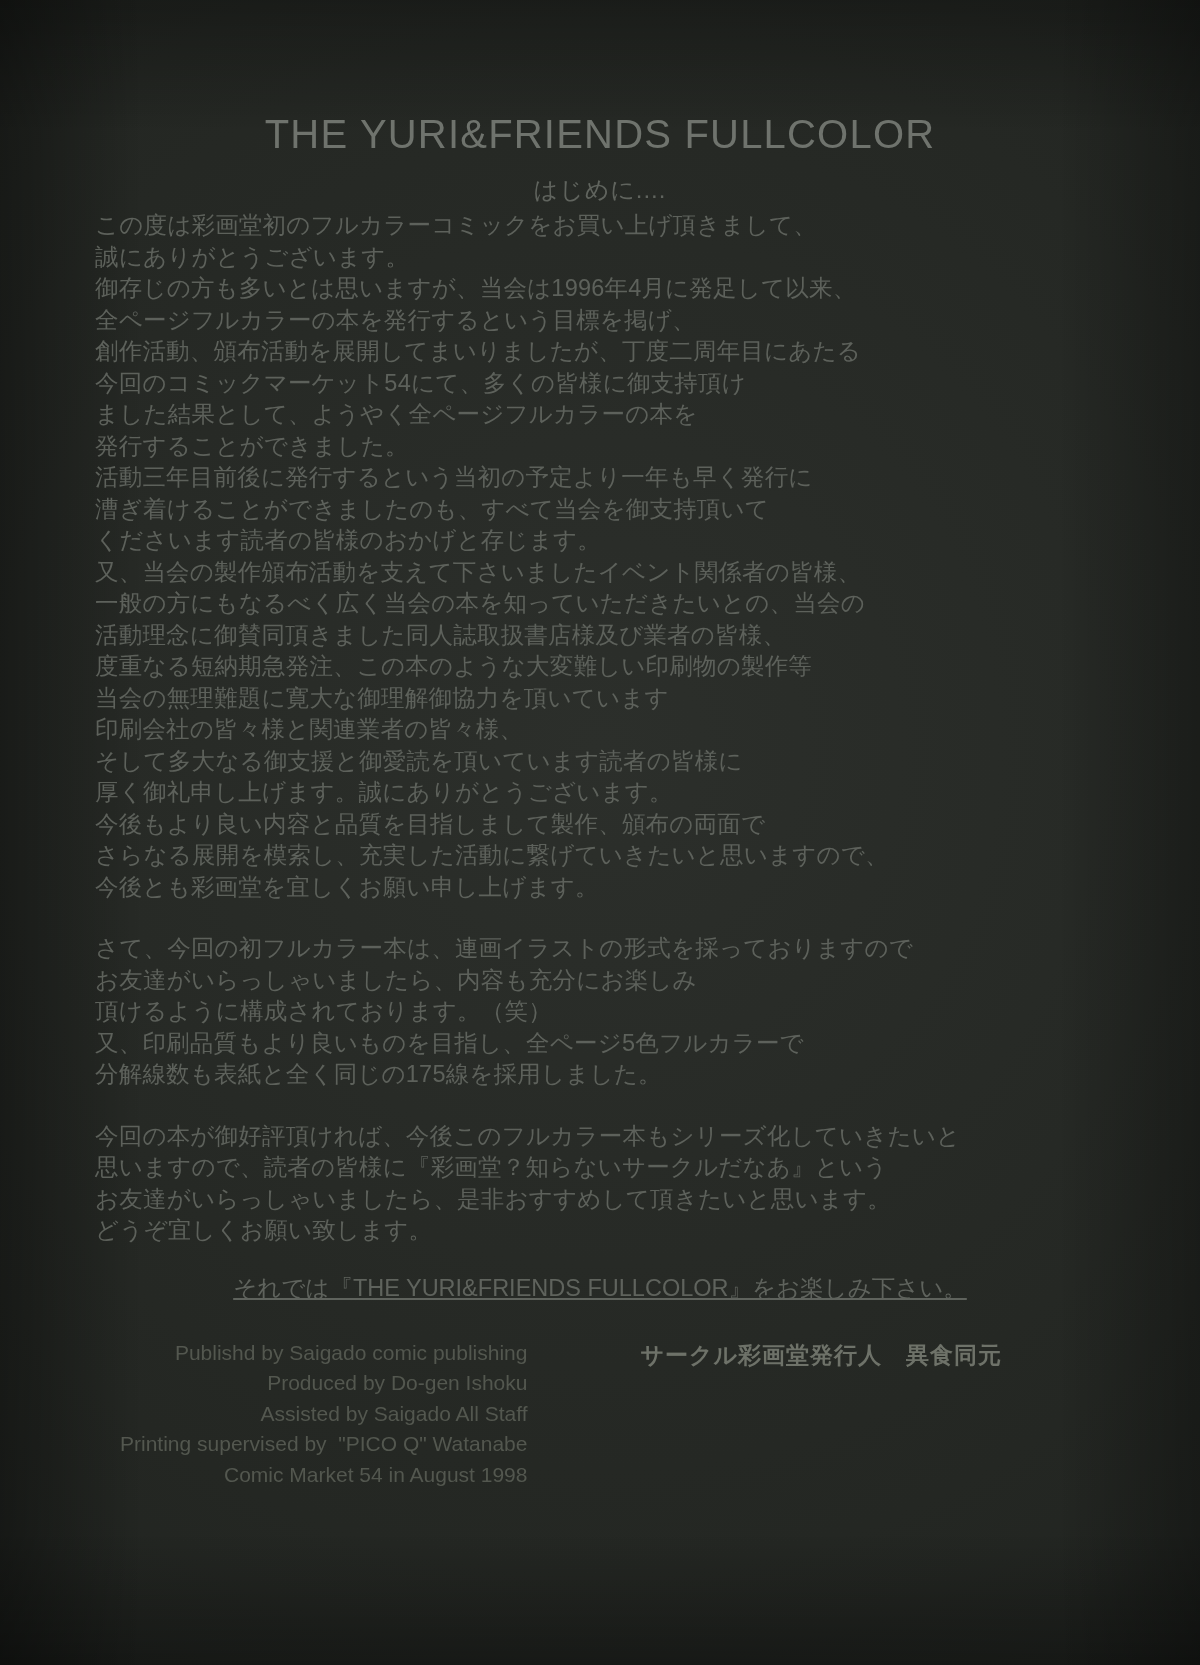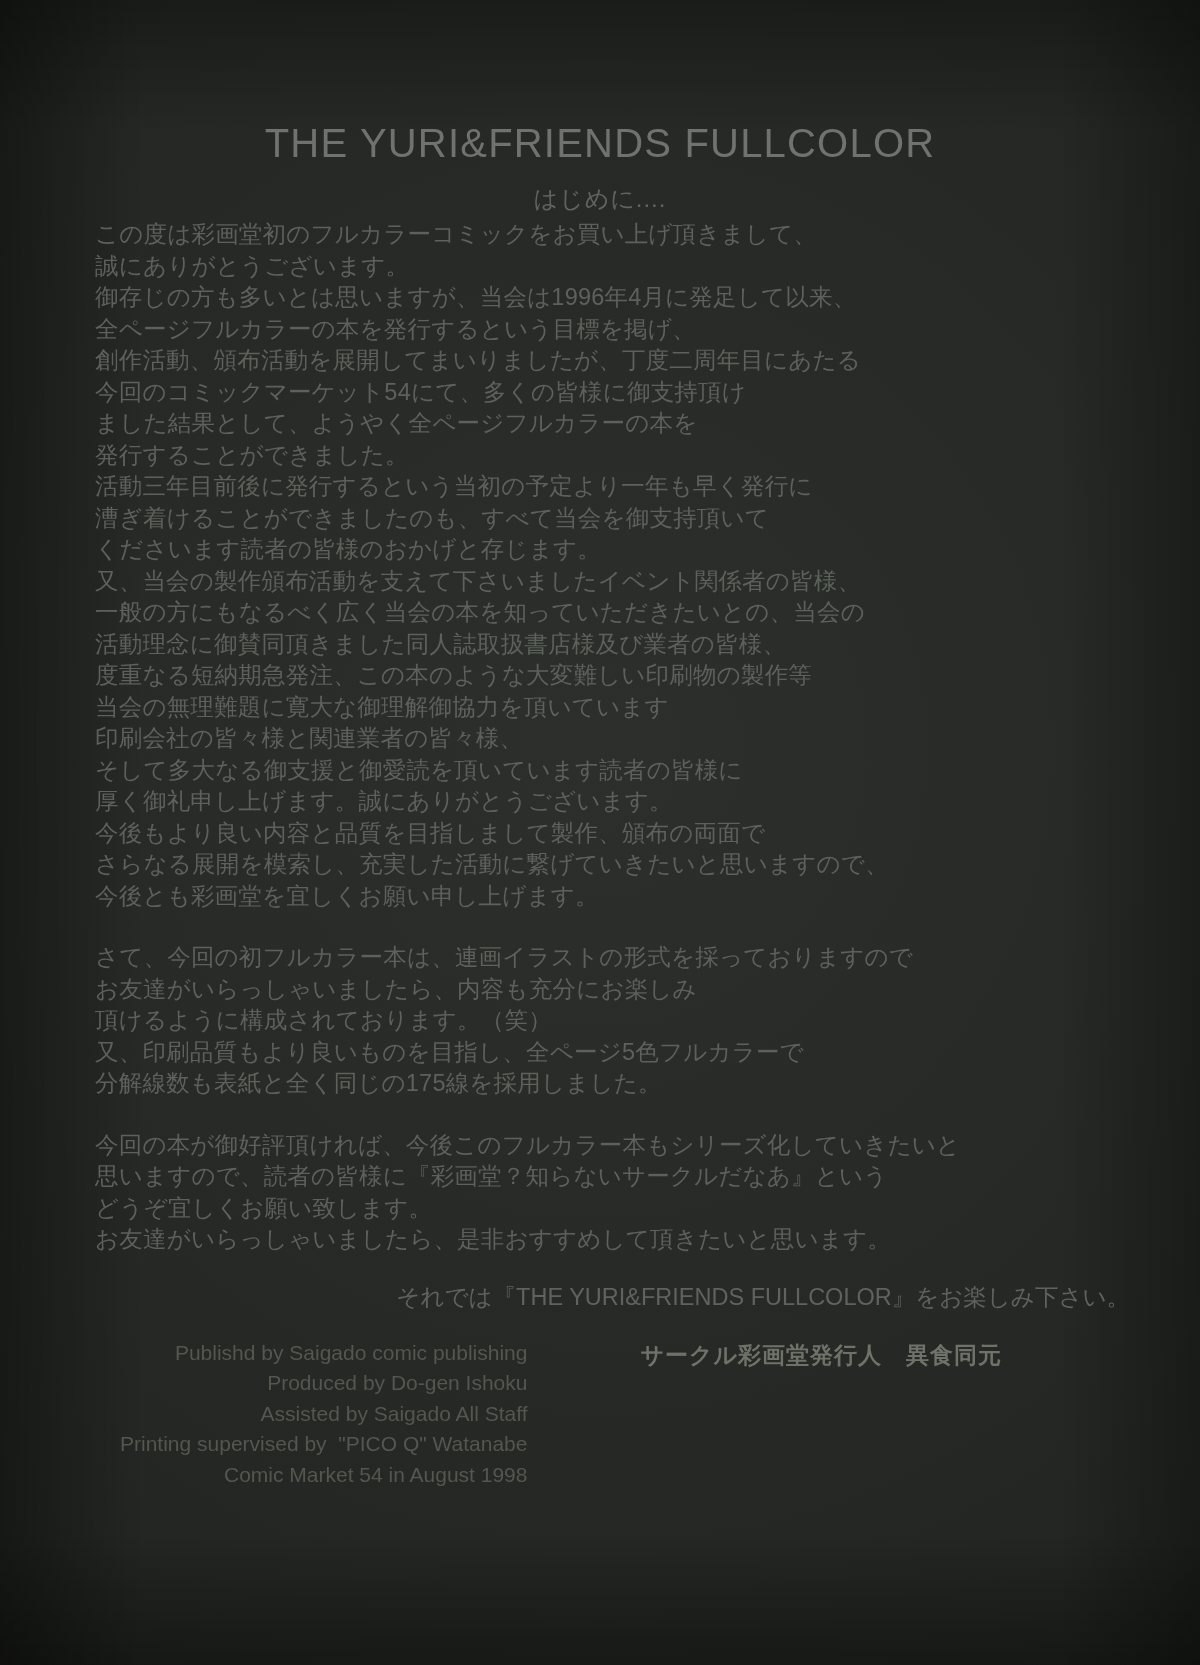--- a/index.html
+++ b/index.html
@@ -31,21 +31,21 @@
     background:
       linear-gradient(90deg, rgba(0,0,0,0.35) 0%, rgba(0,0,0,0) 12%, rgba(0,0,0,0) 88%, rgba(0,0,0,0.30) 100%),
       linear-gradient(180deg, rgba(0,0,0,0.30) 0%, rgba(0,0,0,0) 8%, rgba(0,0,0,0) 92%, rgba(0,0,0,0.35) 100%);
   }
   .content {
     position: relative;
     z-index: 2;
     padding: 0 70px;
   }
   .doc-title {
-    margin: 9px;
+    margin: 0;
     padding-top: 112px;
     text-align: center;
     font-size: 40px;
     line-height: 1.1;
     letter-spacing: 1.2px;
     font-weight: 400;
     color: #6f736d;
   }
   .intro-lead {
     margin: 18px 0 0 0;
@@ -64,24 +64,25 @@
     letter-spacing: 0.2px;
   }
   .body-block p {
     margin: 0;
   }
   .para-gap {
     height: 26px;
   }
   .closing {
     margin: 26px auto 0 auto;
-    text-align: right;
+    text-align: center;
     color: #5f635d;
     font-size: 23.5px;
     line-height: 31px;
+    text-decoration: underline;
   }
   .colophon {
     position: absolute;
     left: 120px;
     bottom: 175px;
     z-index: 3;
     color: #53574f;
     font-size: 21px;
     line-height: 30.5px;
     text-align: right;
@@ -144,22 +145,22 @@
       <p>頂けるように構成されております。（笑）</p>
       <p>又、印刷品質もより良いものを目指し、全ページ5色フルカラーで</p>
       <p>分解線数も表紙と全く同じの175線を採用しました。</p>
     </div>
 
     <div class="para-gap"></div>
 
     <div class="body-block">
       <p>今回の本が御好評頂ければ、今後このフルカラー本もシリーズ化していきたいと</p>
       <p>思いますので、読者の皆様に『彩画堂？知らないサークルだなあ』という</p>
+      <p>お友達がいらっしゃいましたら、是非おすすめして頂きたいと思います。</p>
       <p>どうぞ宜しくお願い致します。</p>
-      <p>お友達がいらっしゃいましたら、是非おすすめして頂きたいと思います。</p>
     </div>
 
     <div class="closing">それでは『THE YURI&amp;FRIENDS FULLCOLOR』をお楽しみ下さい。</div>
 
   </div>
 
   <div class="publisher-jp">サークル彩画堂発行人　異食同元</div>
 
   <div class="colophon">
     <div>Publishd by Saigado comic publishing</div>

